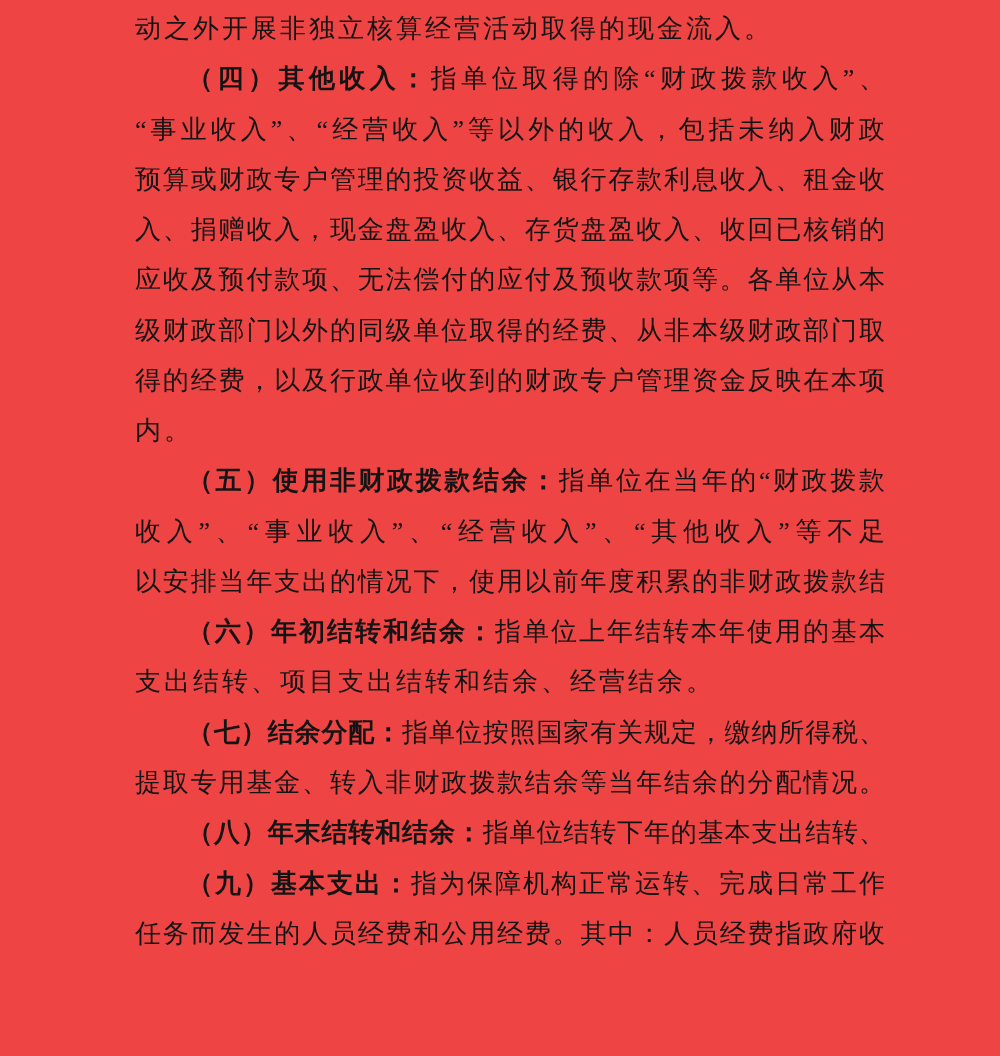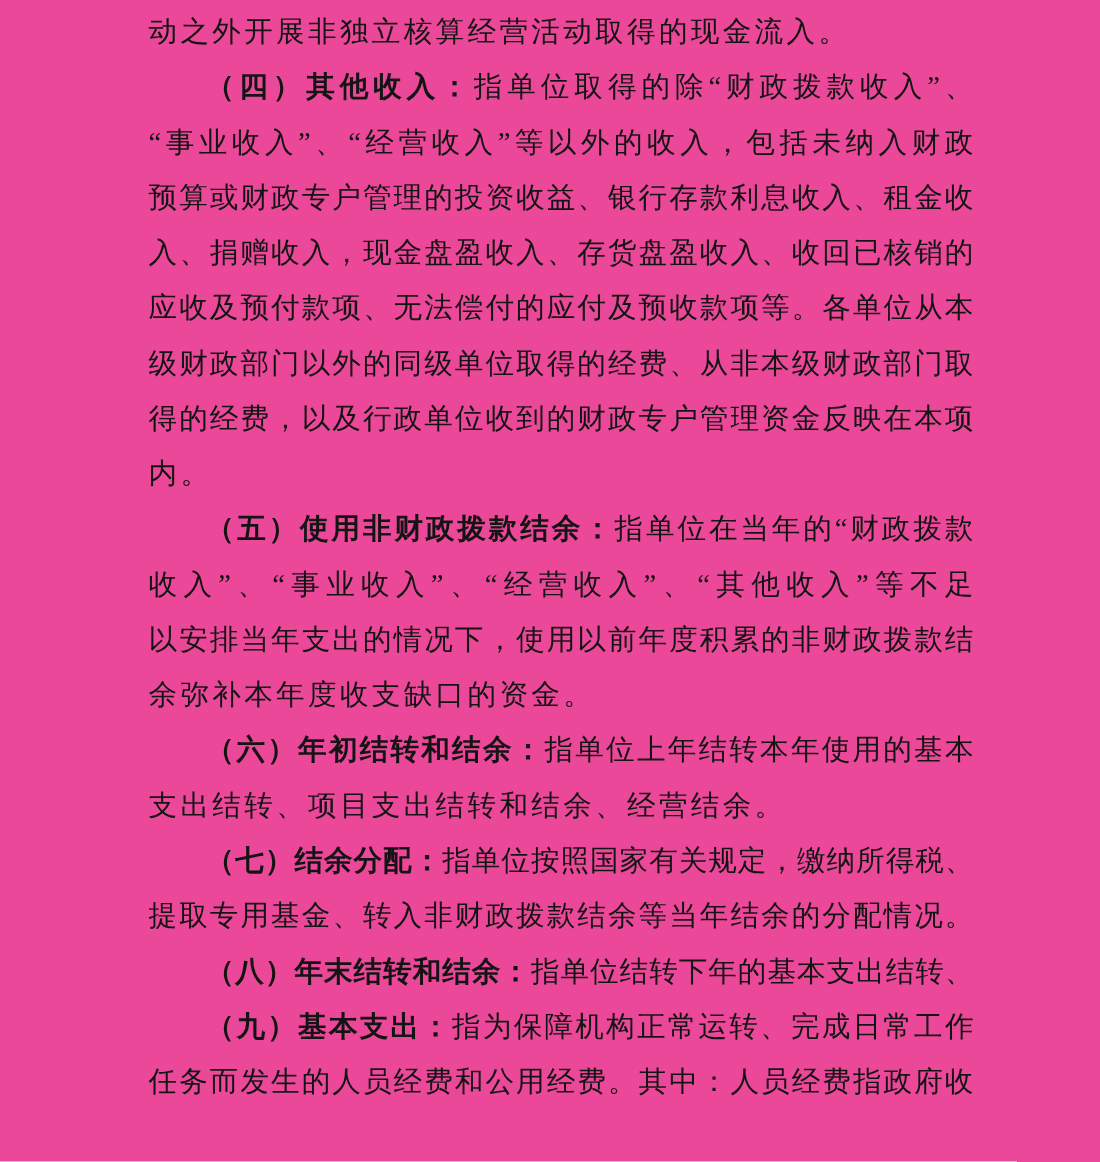--- a/index.html
+++ b/index.html
@@ -2,21 +2,21 @@
 <html><head>
 <meta charset="utf-8">
 <style>
   html, body { margin: 0; padding: 0; background: #ffffff; }
   .page {
     position: relative;
     width: 1000px;
     height: 1056px;
     box-sizing: border-box;
     padding: 4px 115px 0 135px;
-    background: #ec4899;
+    background: #ef4444;
     color: #141414;
     font-family: "Liberation Serif", "DejaVu Serif", serif;
     font-size: 26px;
     overflow: hidden;
   }
   .line {
     height: 50.28px;
     line-height: 50.28px;
     letter-spacing: 3px;
     white-space: nowrap;
@@ -314,21 +314,20 @@
       <span>积</span>
       <span>累</span>
       <span>的</span>
       <span>非</span>
       <span>财</span>
       <span>政</span>
       <span>拨</span>
       <span>款</span>
       <span>结</span>
     </div>
-    <div class="line"><span>余</span><span>弥</span><span>补</span><span>本</span><span>年</span><span>度</span><span>收</span><span>支</span><span>缺</span><span>口</span><span>的</span><span>资</span><span>金</span><span>。</span></div>
     <div class="line j ind">
       <span class="b">（</span>
       <span class="b">六</span>
       <span class="b">）</span>
       <span class="b">年</span>
       <span class="b">初</span>
       <span class="b">结</span>
       <span class="b">转</span>
       <span class="b">和</span>
       <span class="b">结</span>

